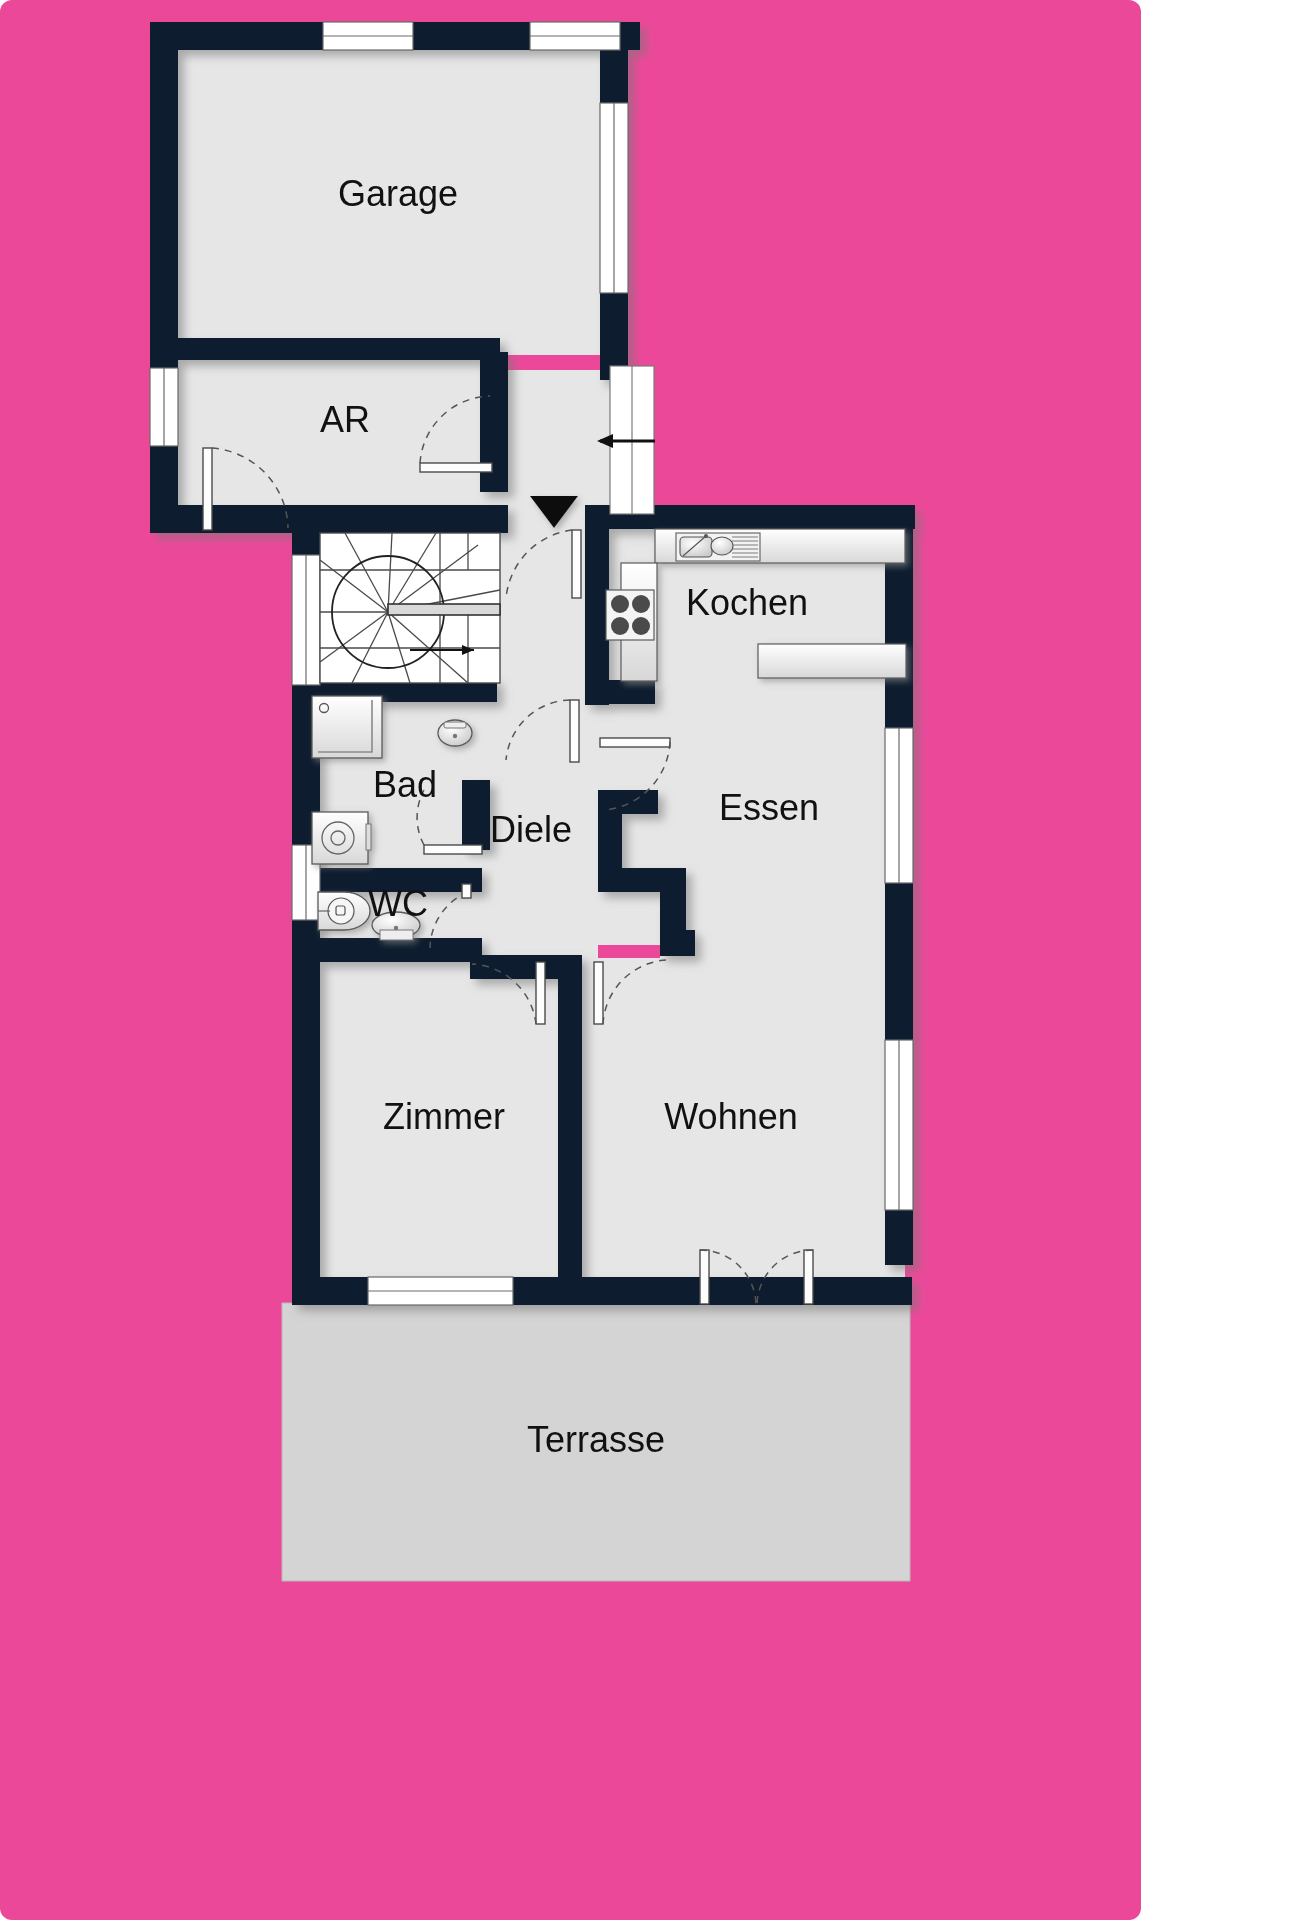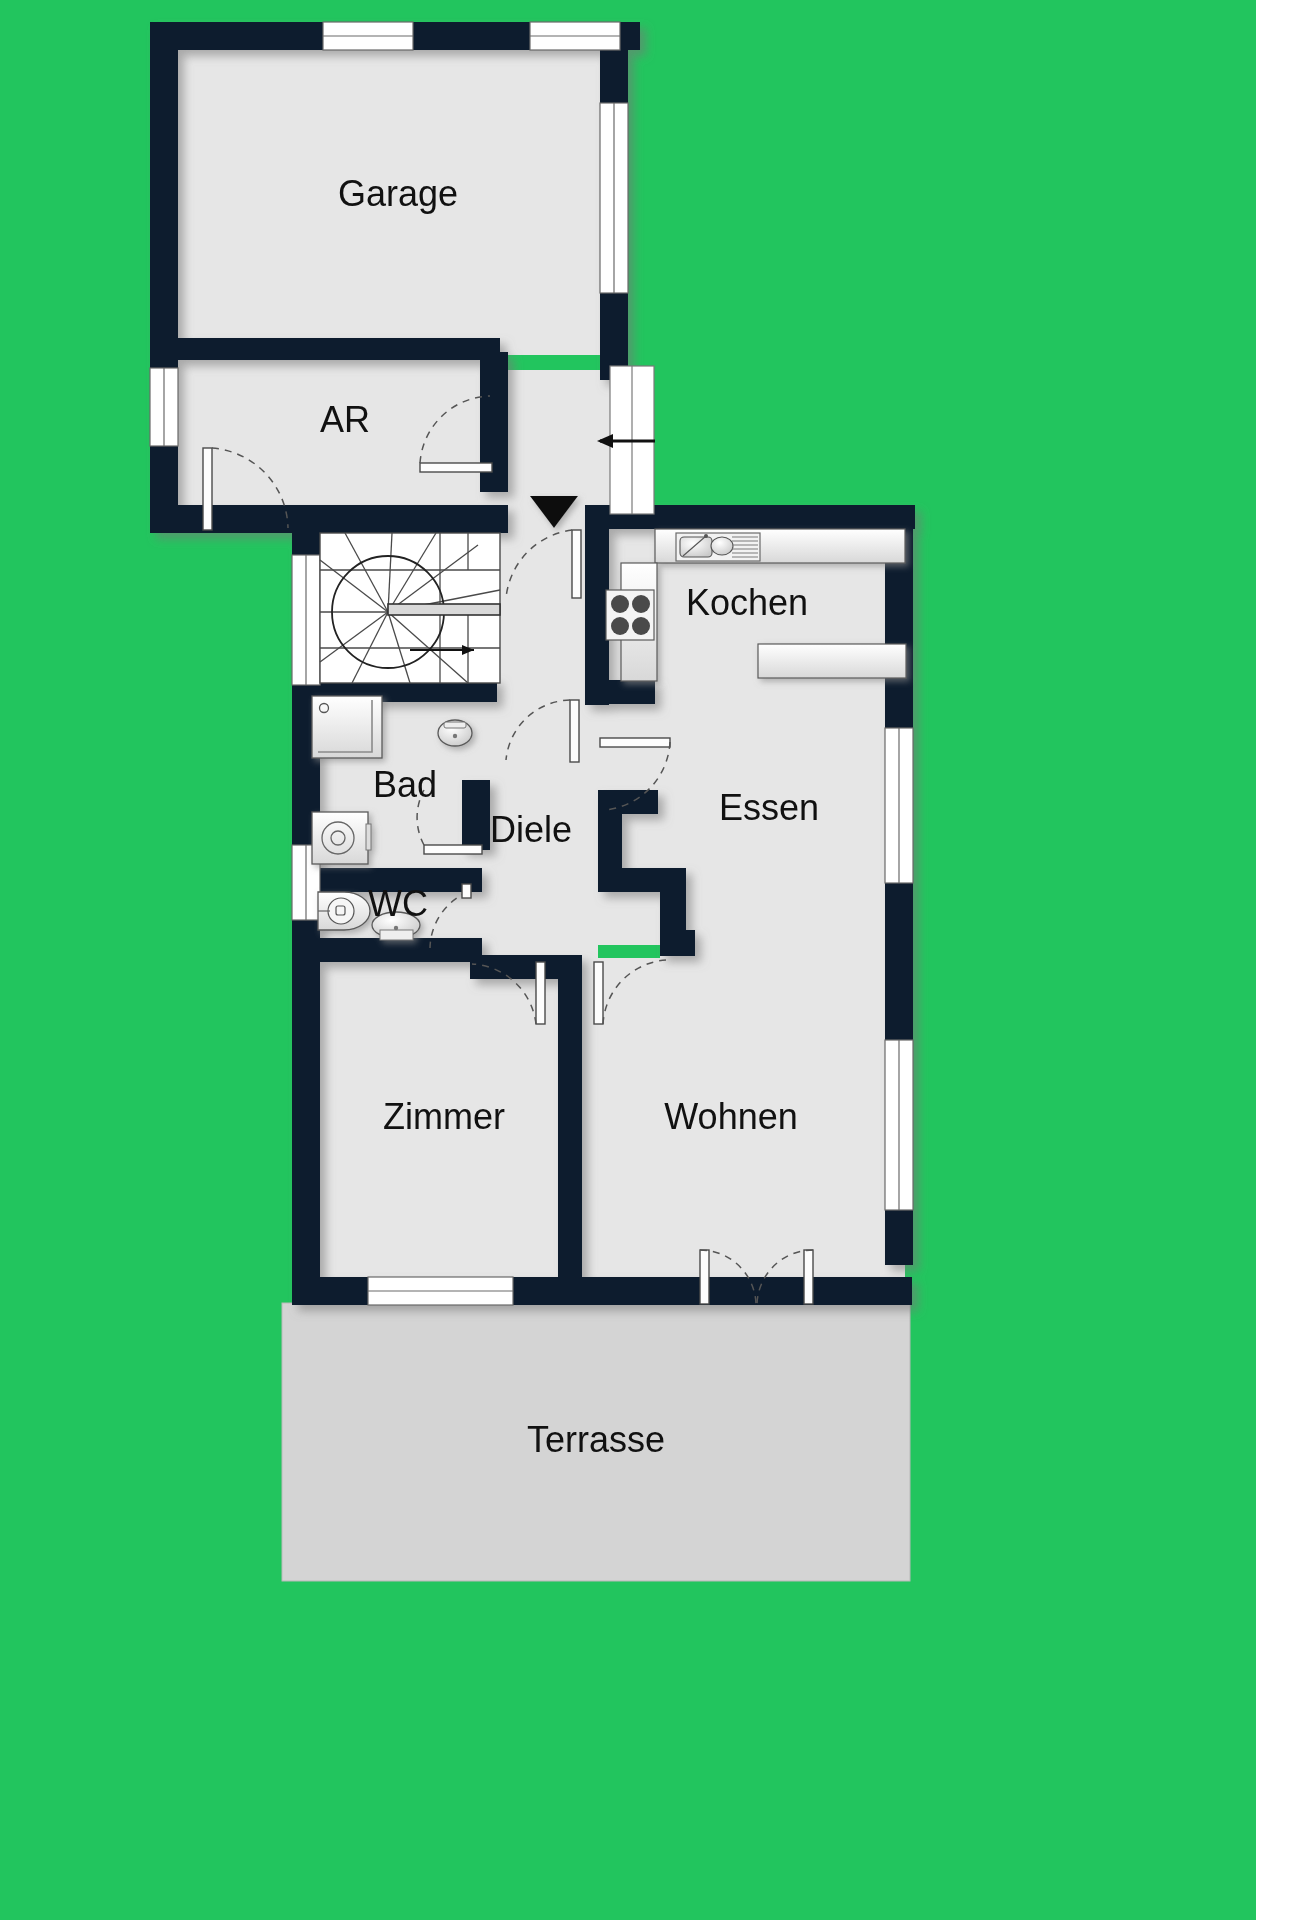--- a/index.html
+++ b/index.html
@@ -1,18 +1,18 @@
 <!DOCTYPE html>
 <html><head>
 <meta charset="utf-8">
 <style>
   html,body{margin:0;padding:0;background:#ffffff;}
   body{width:1296px;height:1920px;overflow:hidden;
        font-family:"Liberation Sans", sans-serif;}
-  #stage{position:relative;width:1256px;height:1920px;background:#22c55e;}
+  #stage{position:relative;width:1141px;height:1920px;background:#ec4899;border-radius:12px;}
   svg{display:block;}
   .roomlabel{font-family:"Liberation Sans", sans-serif;font-size:36px;fill:#111111;
              text-anchor:middle;dominant-baseline:middle;}
 </style>
 </head>
 <body>
 
 <div id="stage">
 <svg width="1296" height="1920" viewBox="0 0 1296 1920">
 

